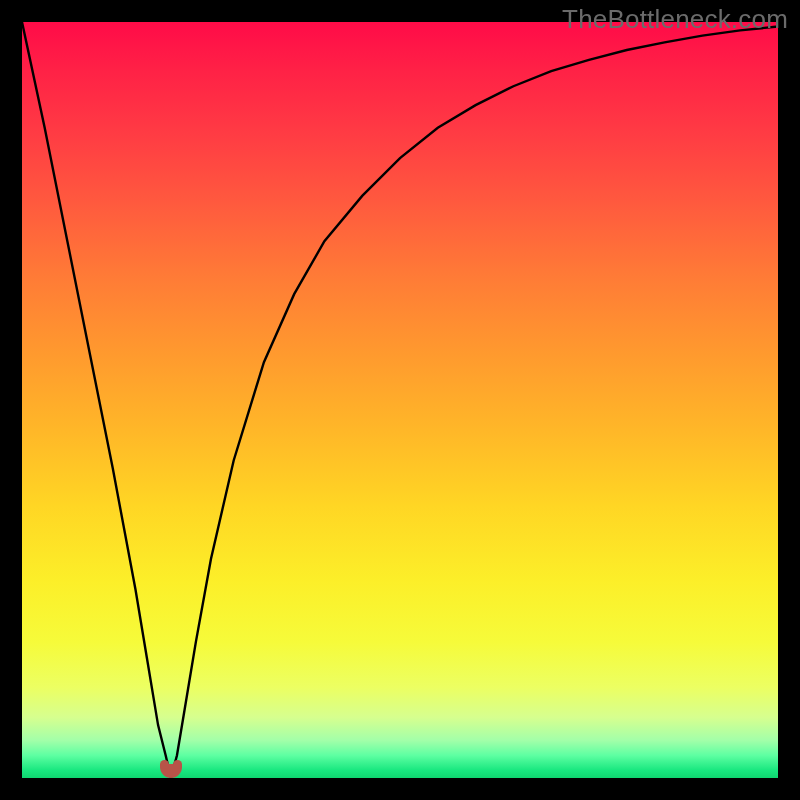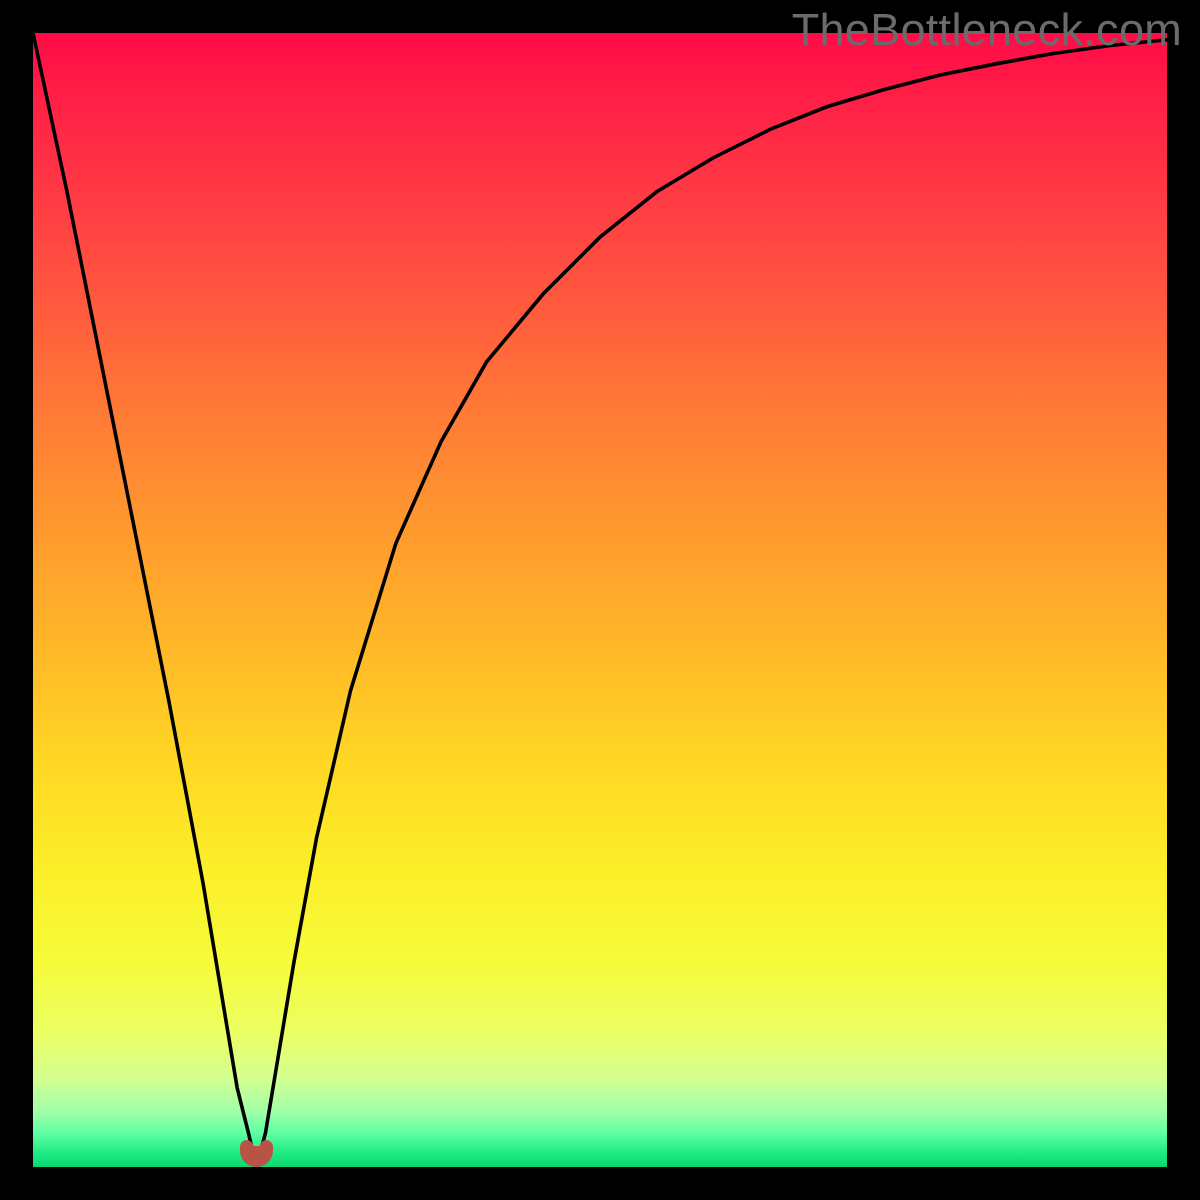--- a/index.html
+++ b/index.html
@@ -70,21 +70,21 @@
     background: #b85348;
     border-radius: 50%;
   }
   .marker::before { left: 0; }
   .marker::after { right: 0; }
   .watermark {
     position: absolute;
     top: 4px;
     right: 12px;
     color: #6b6b6b;
-    font-size: 30px;
+    font-size: 26px;
     letter-spacing: 0.2px;
     font-weight: 400;
   }
 </style>
 </head>
 <body>
 
 <div class="frame">
 
   <div class="plot-area">

